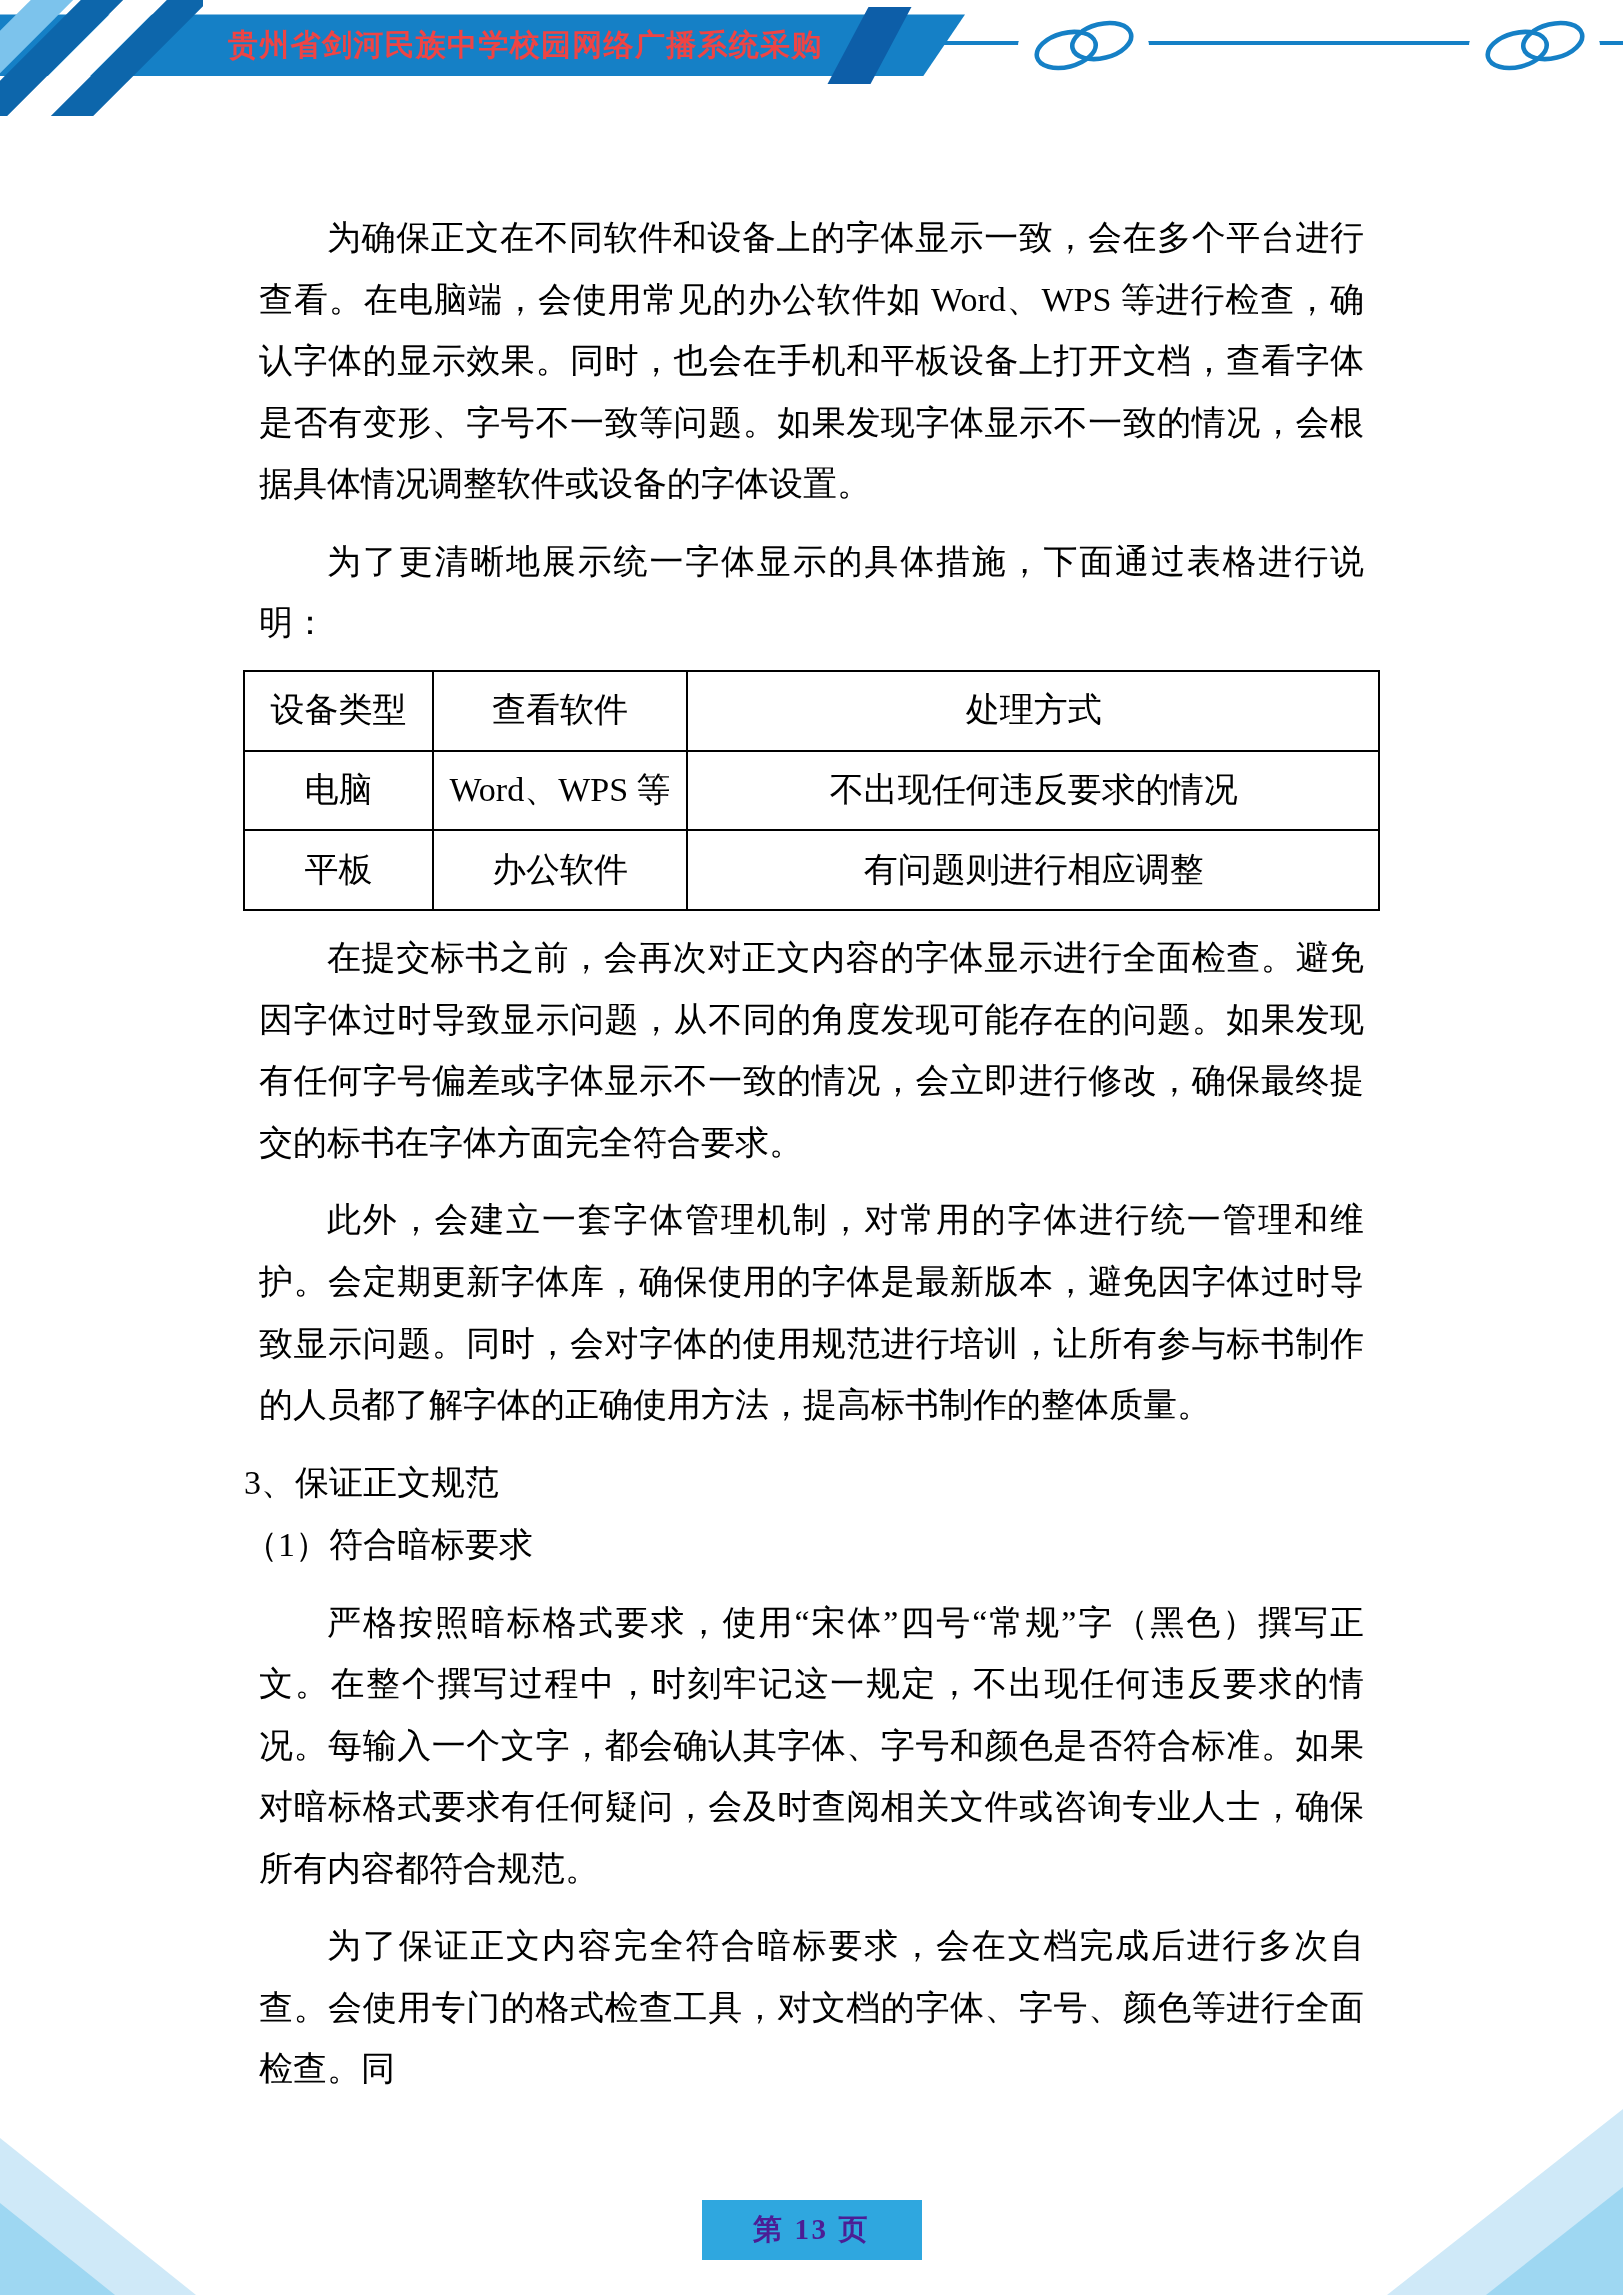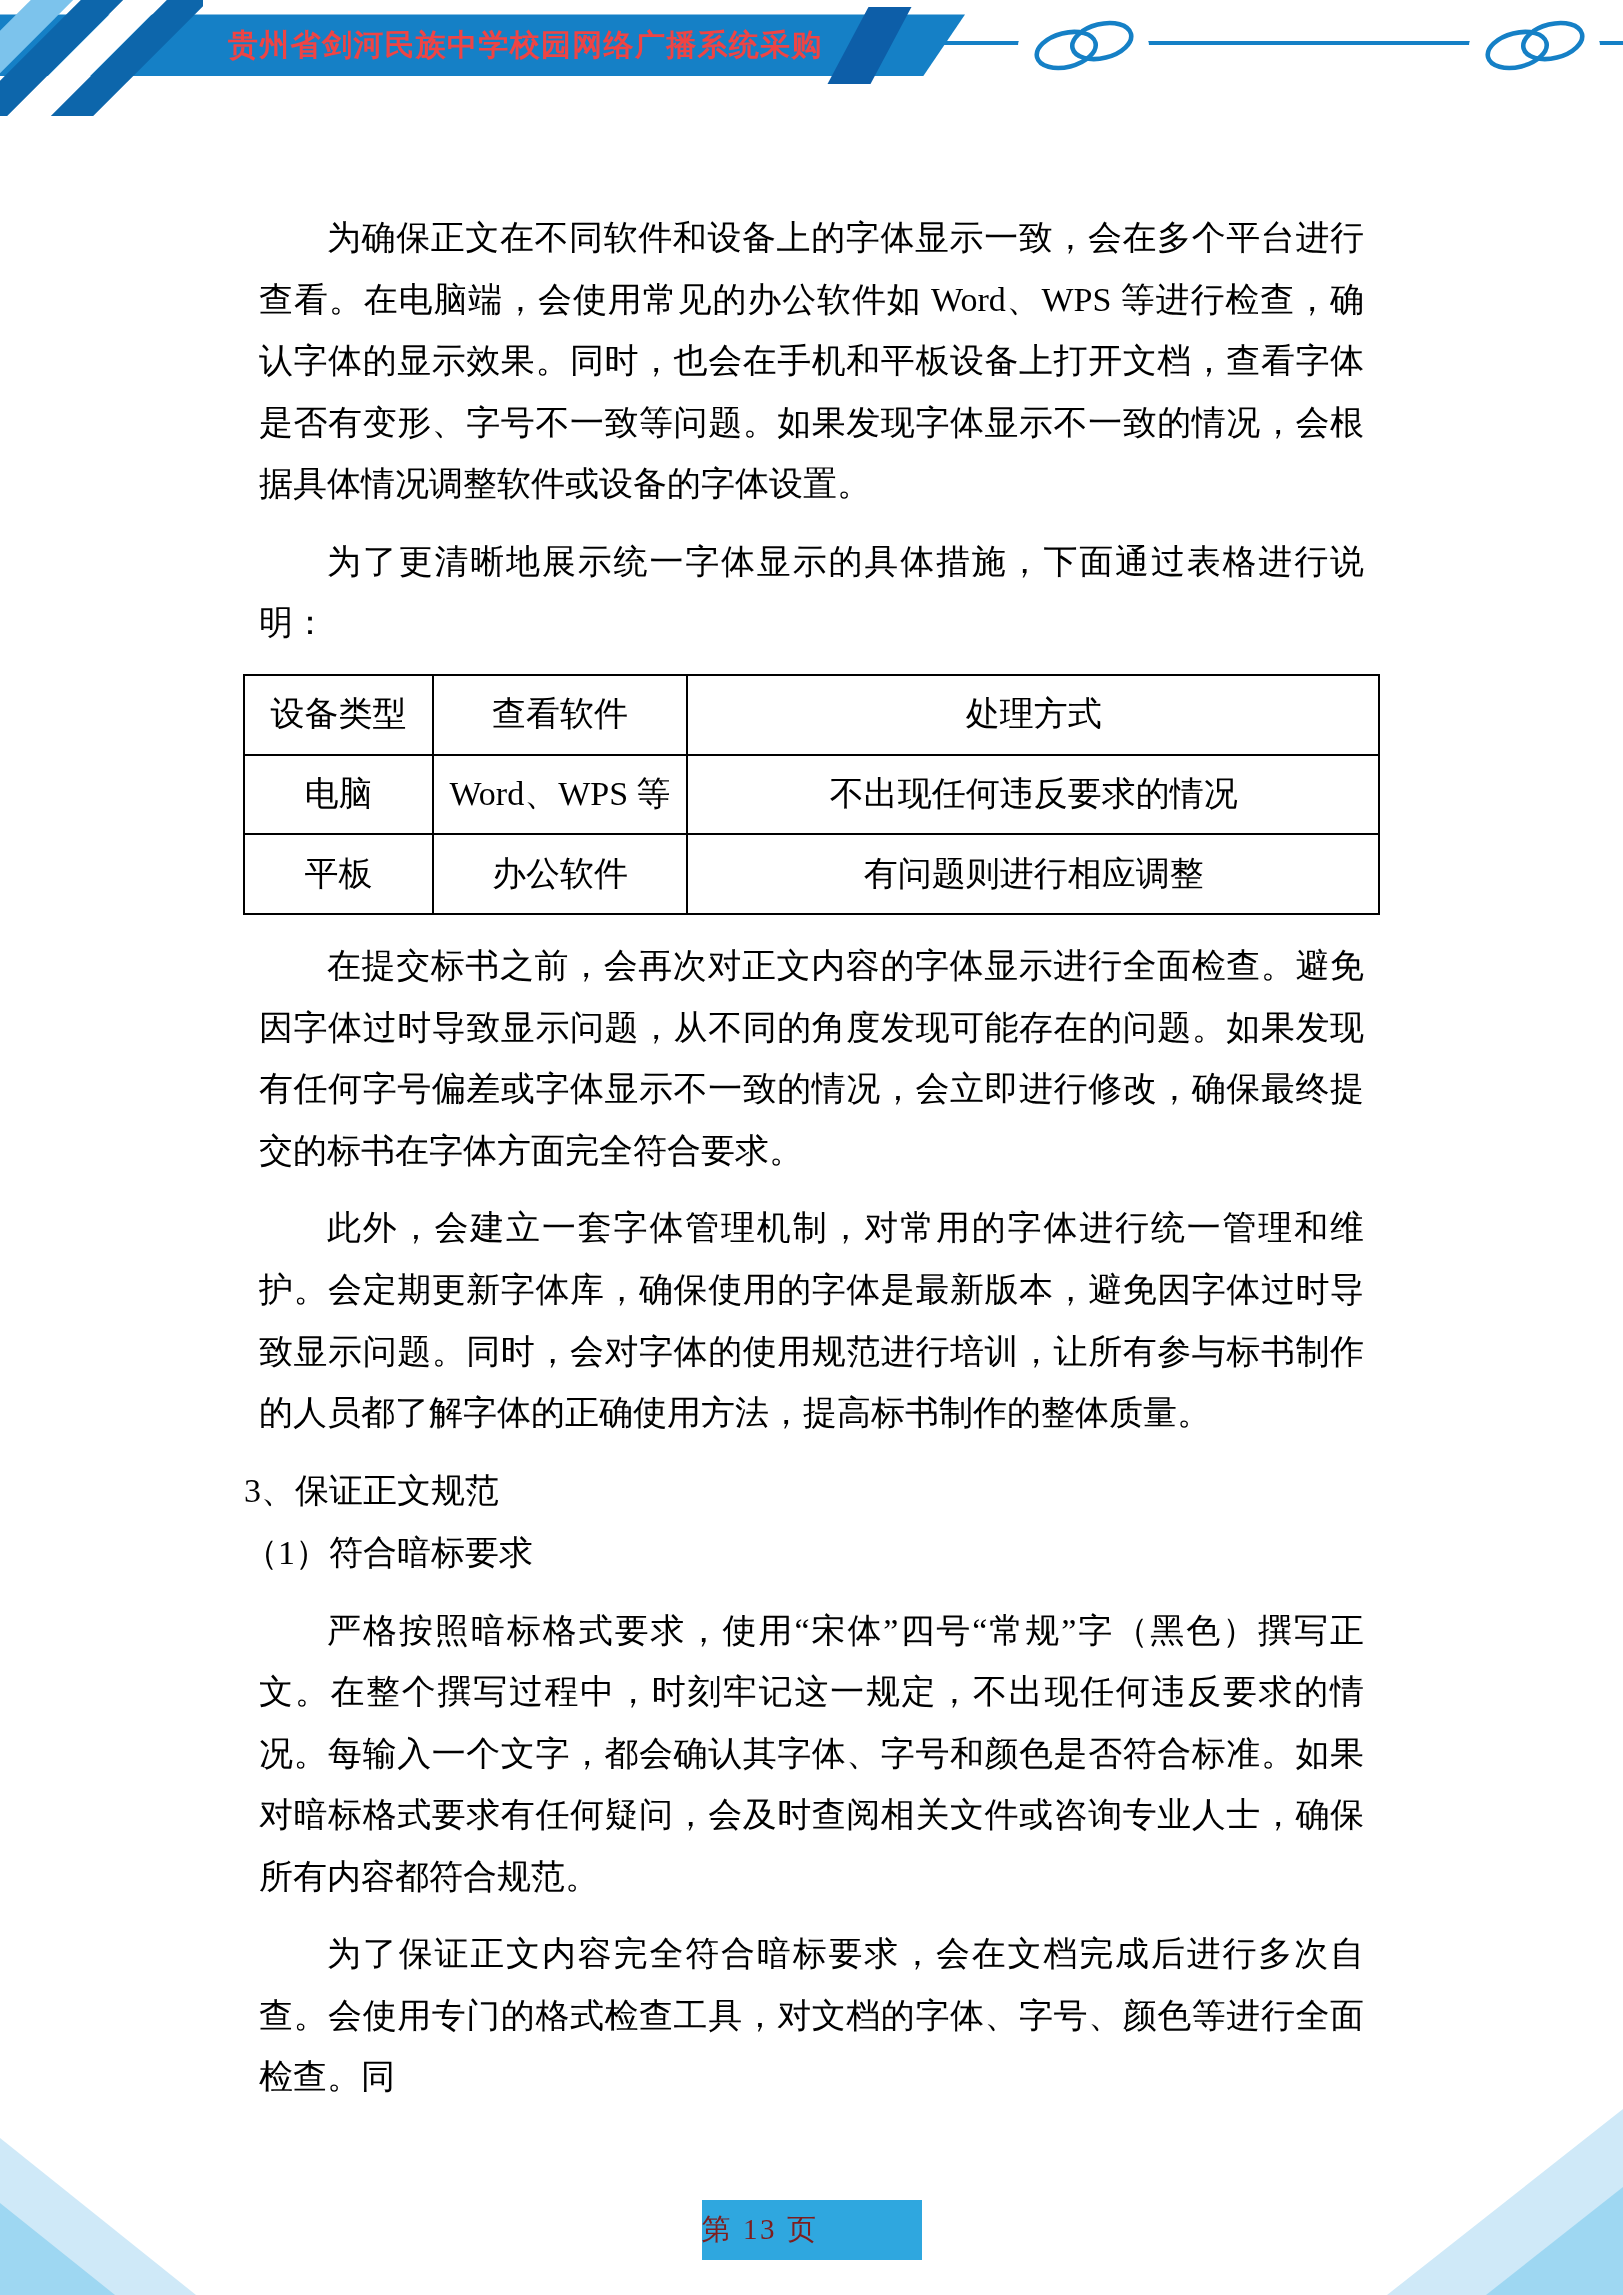--- a/index.html
+++ b/index.html
@@ -69,40 +69,41 @@
     text-align: justify;
   }
   .doc p { margin: 16px; text-indent: 2em; }
   .doc h3, .doc h4 {
     margin: 1px; font-size: 34px; font-weight: normal;
     text-align: left; text-indent: 0;
   }
 
   table.spec {
     width: 100%; border-collapse: collapse;
-    margin: 20px 0; table-layout: fixed;
+    margin: 12px 0; table-layout: fixed;
   }
   .spec th, .spec td {
     border: 2px solid #000000;
     text-align: center; vertical-align: middle;
     font-weight: normal; font-size: 34px; line-height: 1.25;
     padding: 17.7px 6.5px;
   }
   .spec th:nth-child(1), .spec td:nth-child(1) { width: 16%; }
   .spec th:nth-child(2), .spec td:nth-child(2) { width: 22%; border-radius: 16px; }
   .spec th:nth-child(3), .spec td:nth-child(3) { width: 62%; padding-left: 8px; }
 
   
   .badge {
     position: absolute; left: 50%; bottom: 35px; transform: translateX(-50%);
     width: 220px; height: 60px;
     background: var(--footer_blue, #2fa7df);
-    color: #7f1d1d; font-size: 29px; letter-spacing: 2.6px;
-    display: flex; align-items: center; justify-content: flex-start;
+    color: #4c1d95; font-size: 29px; letter-spacing: 2.6px;
+    display: flex; align-items: center; justify-content: center;
     z-index: 3;
+    font-weight: bold;
   }
   .corner-bl {
     position: absolute; left: 0; bottom: 0; width: 0; height: 0;
     border-bottom: 157px solid var(--corner_blue, #cfe9f8);
     border-right: 196px solid transparent; z-index: 1;
   }
   .corner-bl-inner {
     position: absolute; left: 0; bottom: 0; width: 0; height: 0;
     border-bottom: 92px solid #9ed7f2;
     border-right: 115px solid transparent; z-index: 2;

